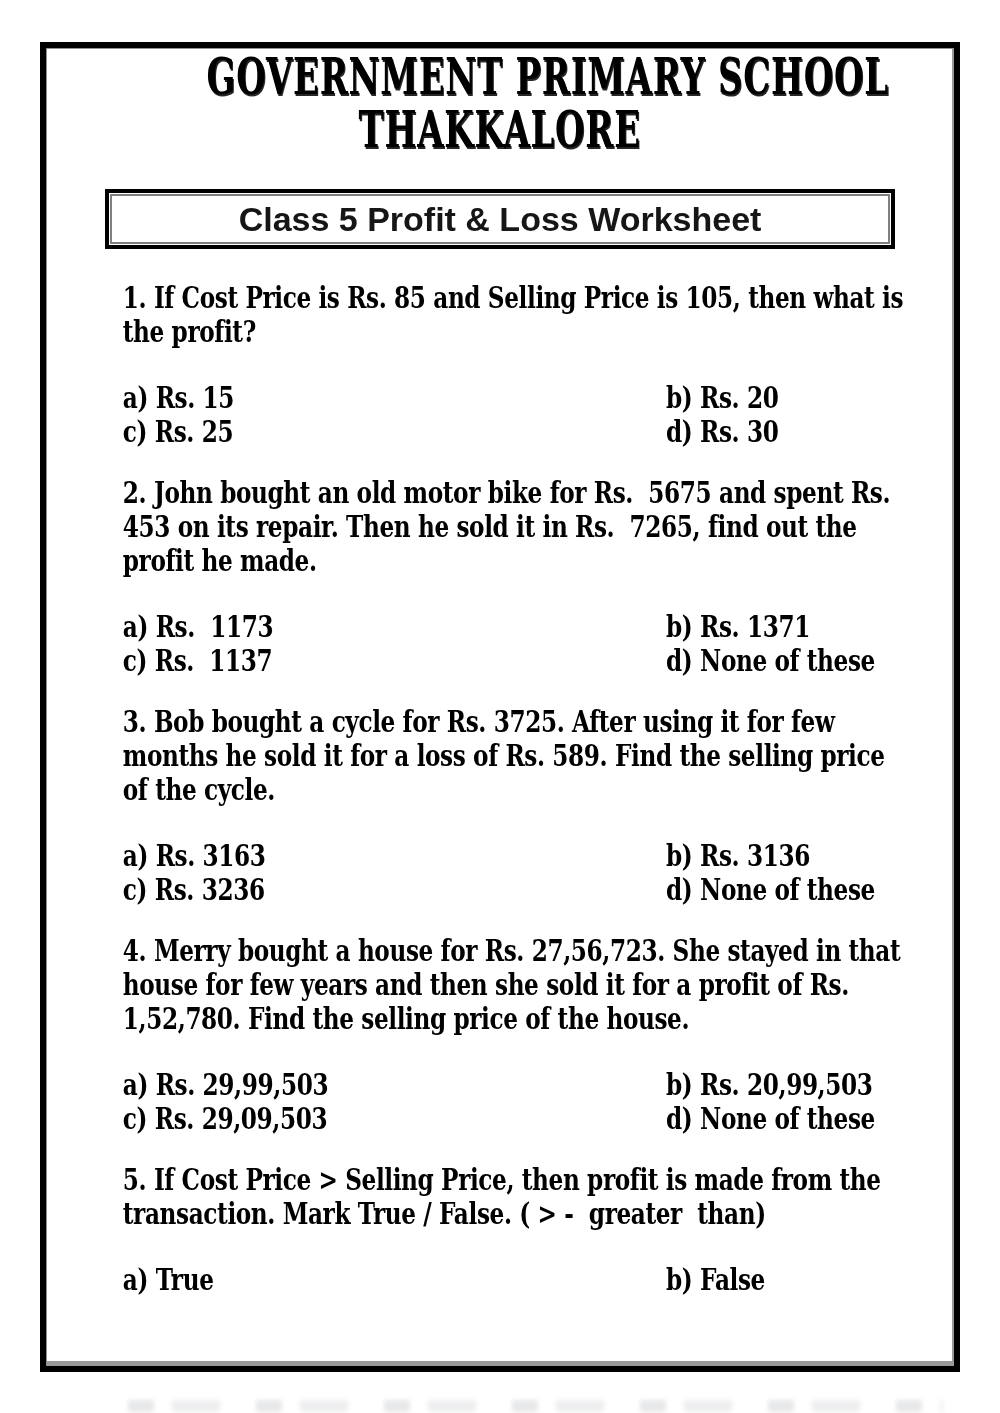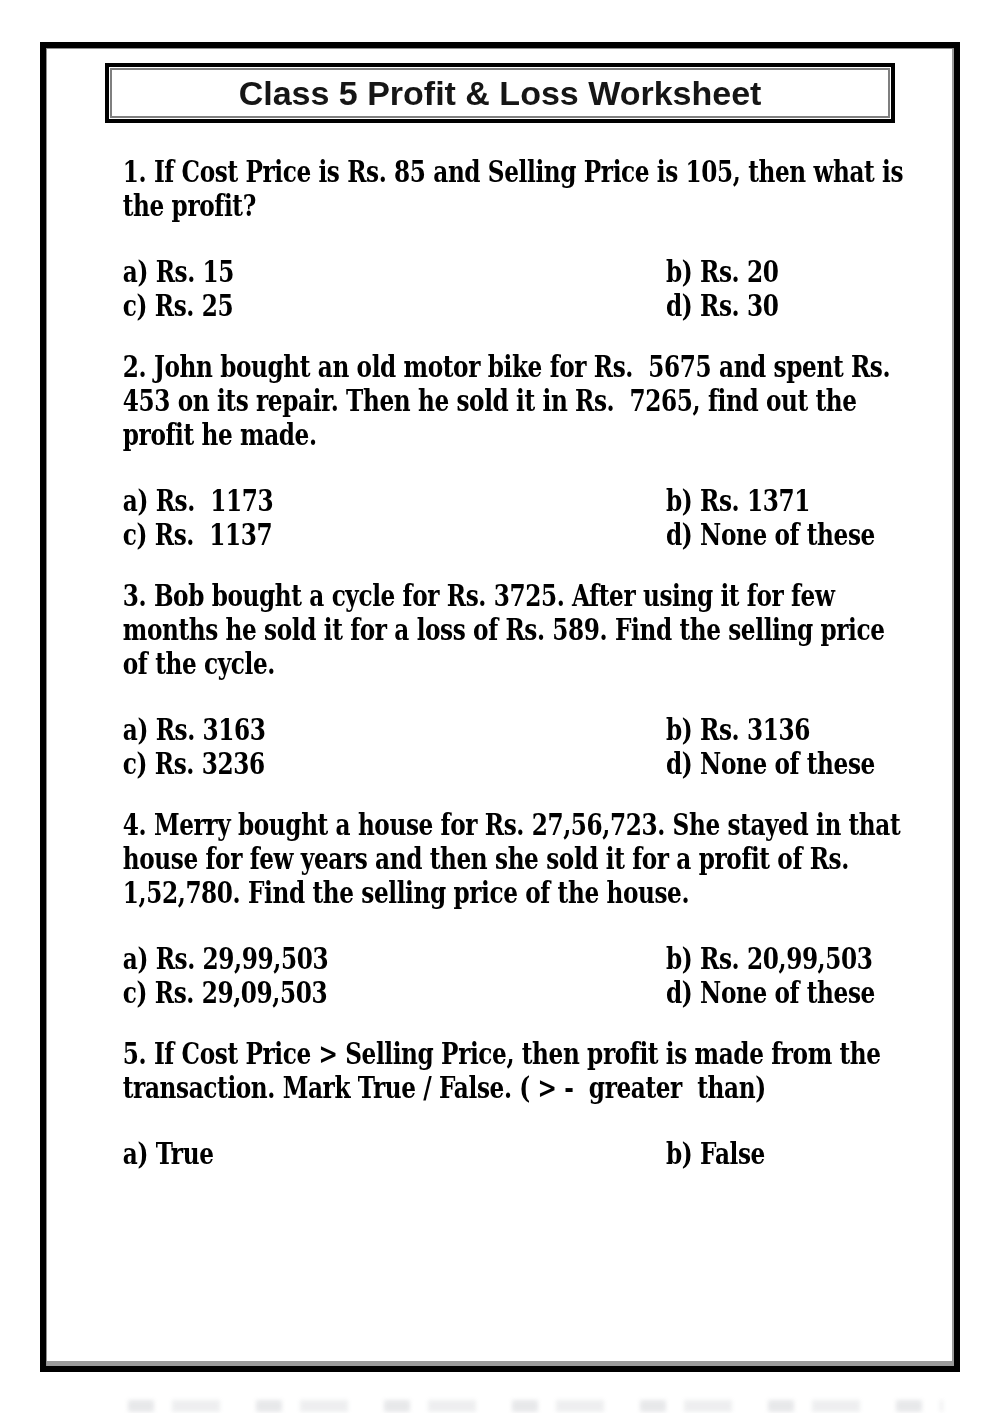--- a/index.html
+++ b/index.html
@@ -40,21 +40,21 @@
     letter-spacing: 1px;
     transform: scaleX(0.68);
     transform-origin: 50% 50%;
     white-space: nowrap;
     text-shadow: 1.5px 1.5px 0 rgba(0,0,0,0.85);
   }
 
   
   .title-box {
     width: 782px;
-    margin: 15px auto 0 auto;
+    margin: 33px auto 0 auto;
     border: 4px solid #000;
     background: #fff;
   }
   .title-inner {
     margin: 1px;
     border: 2px solid #7f7f7f;
     text-align: center;
     font-family: "Liberation Sans", sans-serif;
     font-weight: bold;
     font-size: 34px;
@@ -107,20 +107,24 @@
       rgba(0,0,0,0) 92px 128px);
     filter: blur(2px);
     opacity: 0.6;
   }
 </style>
 </head>
 <body>
 
 <div class="sheet">
 
+  <div class="school">
+    <span class="school-line">GOVERNMENT PRIMARY SCHOOL</span><br>
+    <span class="school-line">THAKKALORE</span>
+  </div>
 
   <div class="title-box">
     <div class="title-inner">Class 5 Profit &amp; Loss Worksheet</div>
   </div>
 
   <div class="qarea">
 
     <section class="question">
       <div class="q-text">1. If Cost Price is Rs. 85 and Selling Price is 105, then what is
 the profit?</div>

